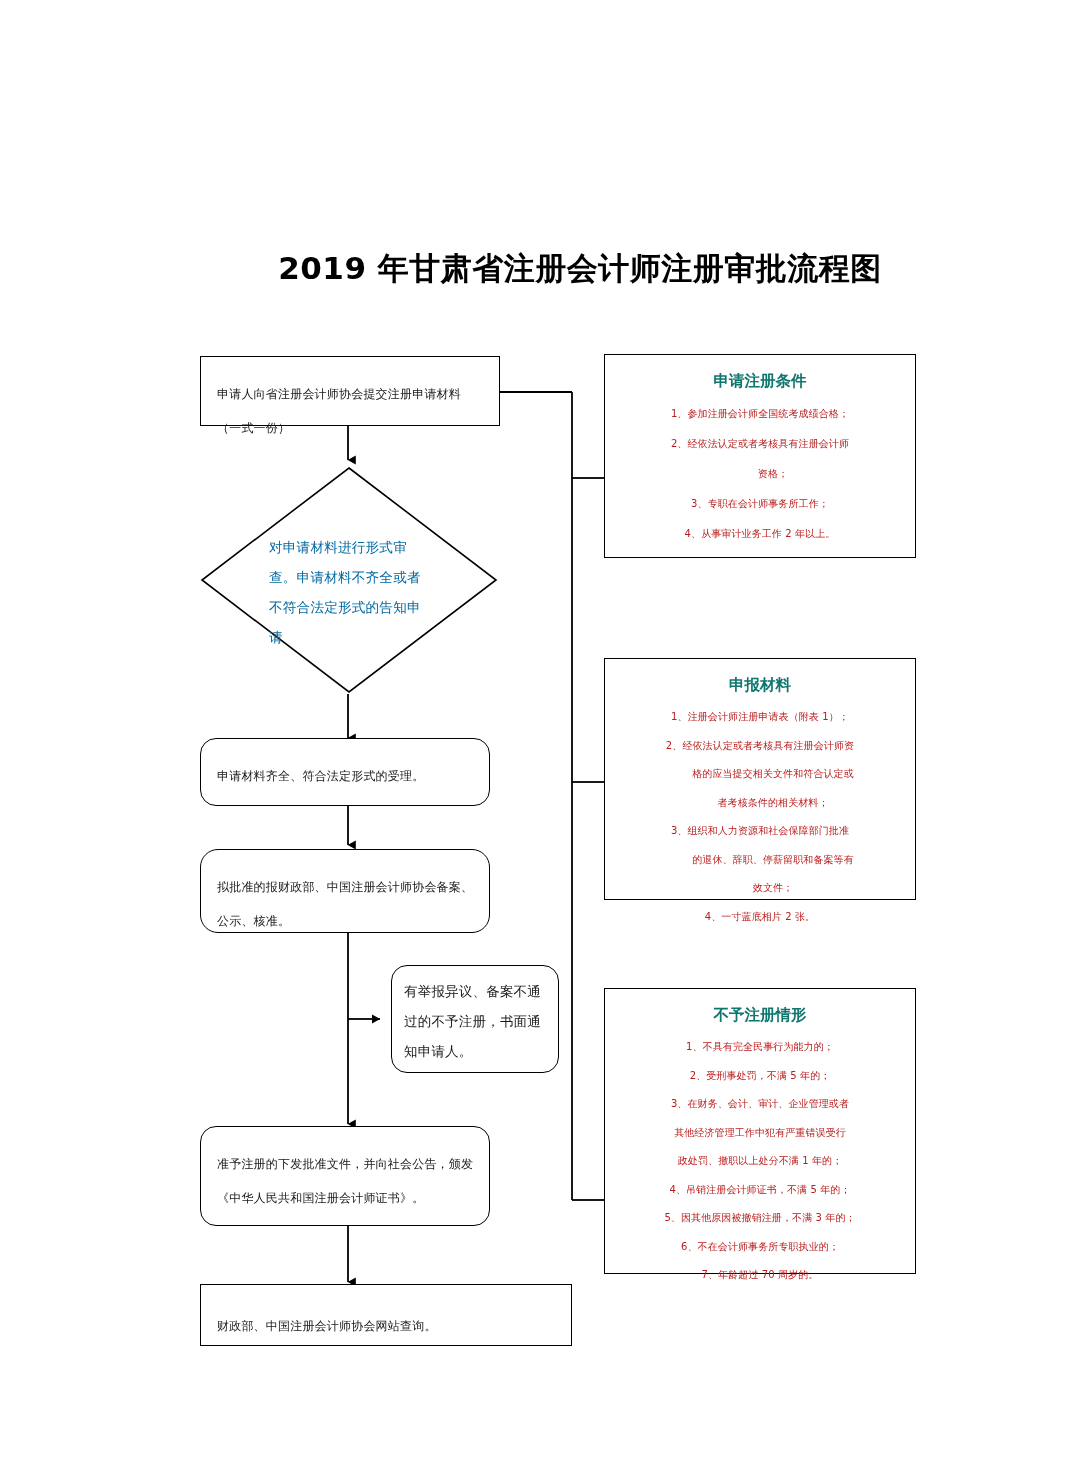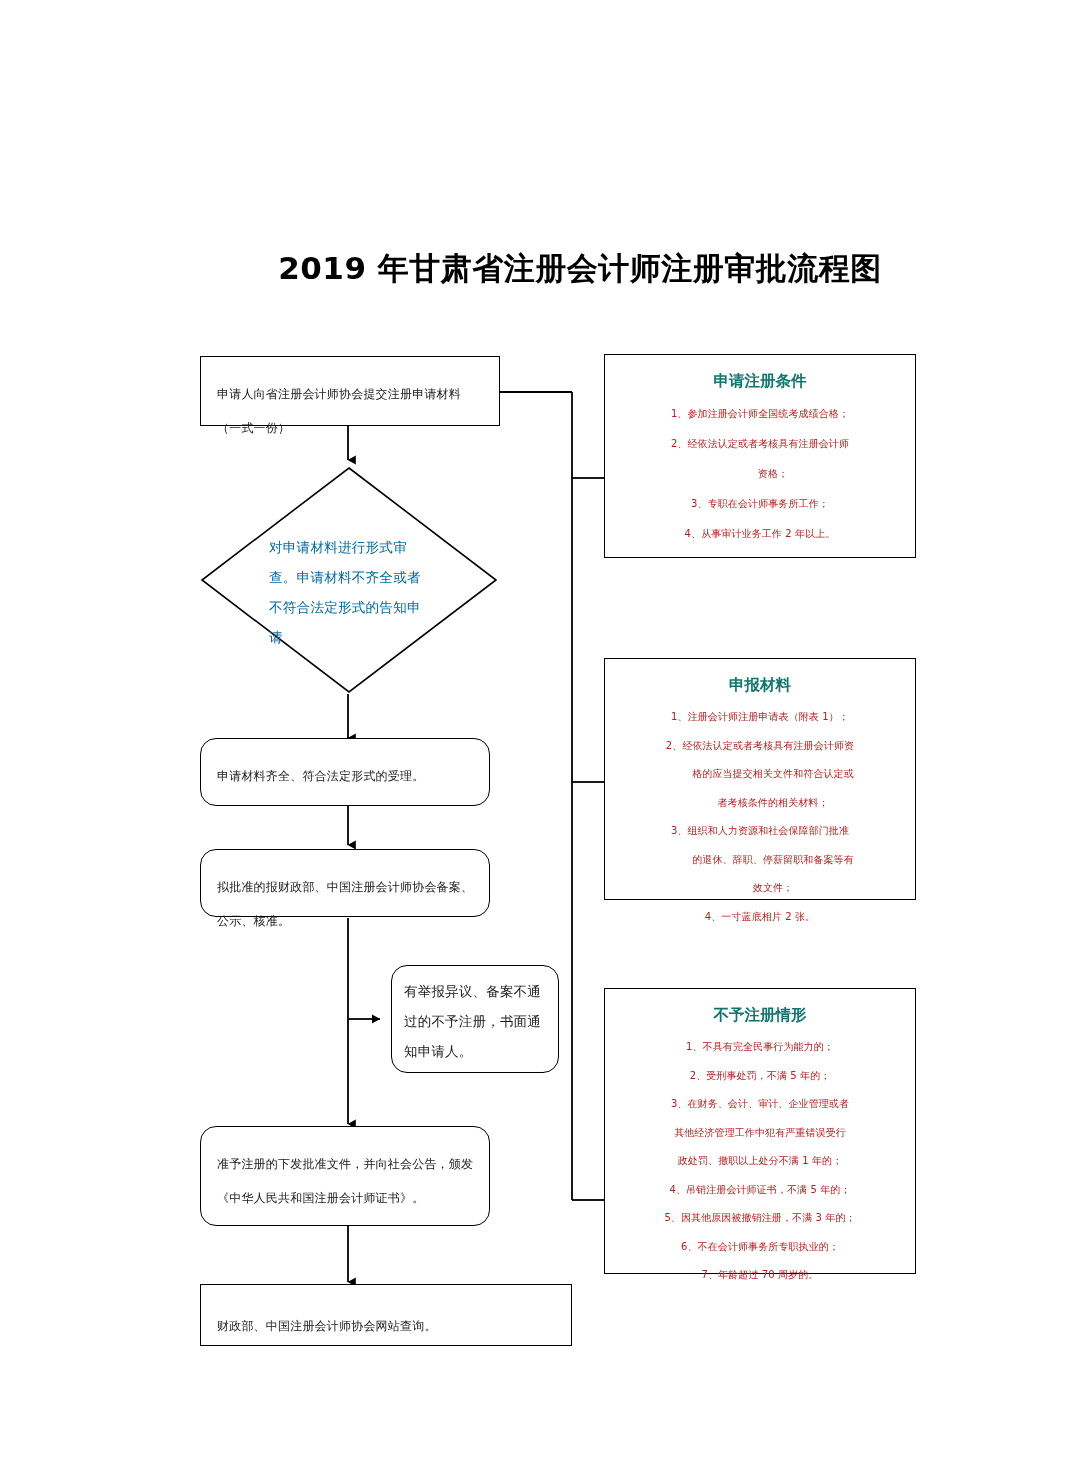--- a/index.html
+++ b/index.html
@@ -162,21 +162,21 @@
     <svg width="298" height="228" xmlns="http://www.w3.org/2000/svg">
       <polygon points="149,2 296,114 149,226 2,114" fill="#ffffff" stroke="#000000" stroke-width="1.6"></polygon>
     </svg>
     <div class="diamond-text">对申请材料进行形式审查。申请材料不齐全或者不符合法定形式的告知申请</div>
   </div>
 
   <div class="node rounded" style="left:200px; top:738px; width:290px; height:68px;">
     <span>申请材料齐全、符合法定形式的受理。</span>
   </div>
 
-  <div class="node rounded" style="left:200px; top:849px; width:290px; height:68px;">
+  <div class="node rounded" style="left:200px; top:849px; width:290px; height:84px;border-radius:18px;">
     <span>拟批准的报财政部、中国注册会计师协会备案、公示、核准。</span>
   </div>
 
   <div class="node rounded small" style="left:383px; top:965px; width:168px; height:108px;margin-left:8px;">
     <span>有举报异议、备案不通过的不予注册，书面通知申请人。</span>
   </div>
 
   <div class="node rounded" style="left:200px; top:1126px; width:290px; height:100px;">
     <span>准予注册的下发批准文件，并向社会公告，颁发《中华人民共和国注册会计师证书》。</span>
   </div>

